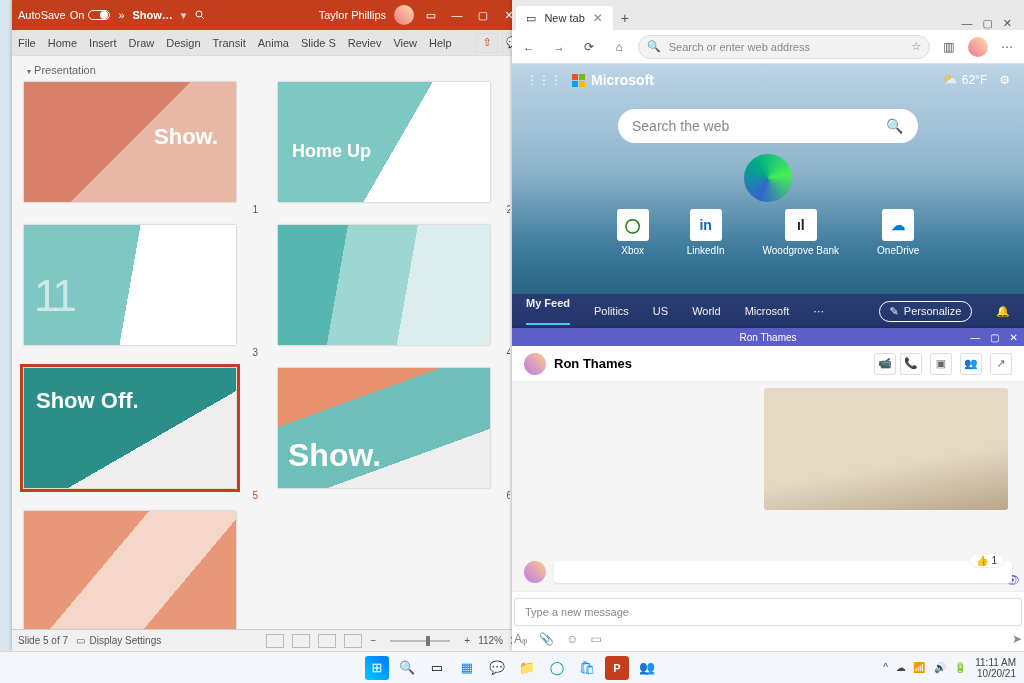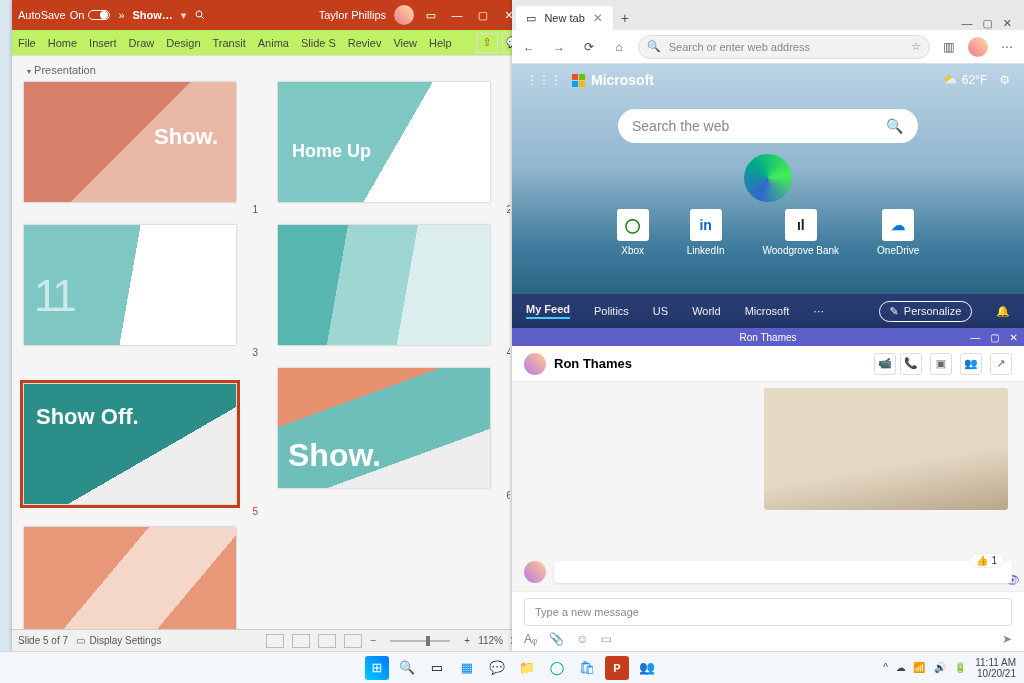--- a/index.html
+++ b/index.html
@@ -8,21 +8,21 @@
 
 
 .pp { position:absolute; left:12px; top:0; width:512px; height:651px; background:#fff; display:flex; flex-direction:column; box-shadow:0 0 4px rgba(0,0,0,.3);}
 .pp-title { height:30px; background:#c43e1c; color:#fff; display:flex; align-items:center; font-size:11px; padding:0 6px; gap:8px;}
 .pp-title .autosave-toggle{display:flex;align-items:center;gap:4px;}
 .pp-title .switch{width:22px;height:10px;border:1px solid #fff;border-radius:5px;position:relative;}
 .pp-title .switch .knob{position:absolute;right:1px;top:0;width:8px;height:8px;border-radius:50%;background:#fff;}
 .pp-title .spacer{flex:1;}
 .pp-title .avatar{width:20px;height:20px;border-radius:50%;background:linear-gradient(45deg,#e78,#fda);}
 .pp-title .win-btn{width:18px;height:18px;display:flex;align-items:center;justify-content:center;cursor:pointer;}
-.pp-ribbon{height:26px;background:#bef264;border-bottom:1px solid #ddd;display:flex;align-items:center;font-size:11px;color:#444;}
+.pp-ribbon{height:26px;background:#e5e5e5;border-bottom:1px solid #ddd;display:flex;align-items:center;font-size:11px;color:#444;}
 .pp-ribbon .tab{padding:0 6px;height:100%;display:flex;align-items:center;cursor:pointer;}
 .pp-ribbon .icon-btn{width:22px;height:20px;border:1px solid #ddd;margin-left:4px;display:flex;align-items:center;justify-content:center;color:#c43e1c;font-size:11px;}
 .pp-panel{flex:1;background:#f5f5f5;overflow:hidden;position:relative;padding:6px 12px;}
 .pp-panel .hdr{font-size:11px;color:#666;margin:2px 3px 6px;}
 .slides{display:grid;grid-template-columns:1fr 1fr;gap:10px 20px;text-align:right;}
 .slide-wrap{display:flex;flex-direction:column;gap:2px;}
 .thumb{width:212px;height:120px;background:#ddd;position:relative;overflow:hidden;box-shadow:0 0 2px rgba(0,0,0,.3);}
 .slide-wrap .num{font-size:10px;color:#555;}
 .selected .thumb{outline:3px solid #c43e1c;outline-offset:1px;}
 .selected .num{color:#c43e1c;}
@@ -35,21 +35,21 @@
 .pp-scroll .sthumb{position:absolute;left:2px;right:2px;top:4px;height:300px;background:#c8c8c8;border-radius:3px;}
 
 
 .t1{background:linear-gradient(135deg,#d8806a 0 50%,#e9b7a6 50% 100%);}
 .t1 .txt{position:absolute;right:18px;top:42px;color:#fff;font-weight:700;font-size:22px;}
 .t2{background:linear-gradient(120deg,#7ec7c2 0 55%,#fff 55%);}
 .t2 .txt{position:absolute;left:14px;top:60px;color:#fff;font-weight:800;font-size:18px;line-height:18px;}
 .t3{background:linear-gradient(100deg,#7ec7c2 0 50%,#fff 50%);}
 .t3 .o11{position:absolute;left:10px;top:46px;color:rgba(255,255,255,.6);font-size:44px;font-weight:200;letter-spacing:-3px;}
 .t4{background:linear-gradient(100deg,#58b6b0 0 30%,#9ed6d2 30% 60%,#dbeeed 60%);}
-.t5{background:linear-gradient(150deg,#2c8e88 0 60%,#eee 60%);margin-top:16px;}
+.t5{background:linear-gradient(150deg,#2c8e88 0 60%,#eee 60%);}
 .t5 .txt{position:absolute;left:12px;top:22px;color:#fff;font-weight:800;font-size:22px;line-height:22px;}
 .t6{background:linear-gradient(160deg,#e8916f 0 30%,#6ebfb9 30% 70%,#eee 70%);}
 .t6 .txt{position:absolute;left:10px;bottom:14px;color:#fff;font-weight:800;font-size:32px;}
 .t7{background:linear-gradient(130deg,#e89879 0 40%,#f5d7ca 40% 70%,#e89879 70%);}
 
 
 .edge{position:absolute;right:0;top:0;width:512px;height:328px;background:#fff;display:flex;flex-direction:column;box-shadow:0 0 4px rgba(0,0,0,.3);}
 .edge-tabs{height:30px;background:#e8e8e8;display:flex;align-items:flex-end;padding:0 4px;}
 .edge-tab{height:24px;background:#fff;border-radius:4px 4px 0 0;display:flex;align-items:center;padding:0 10px;font-size:11px;color:#333;gap:8px;}
 .edge-tab .x{font-size:12px;color:#888;}
@@ -64,42 +64,42 @@
 .ntp-hdr{position:absolute;top:8px;left:0;right:0;display:flex;align-items:center;padding:0 14px;color:#fff;font-size:12px;}
 .ntp-hdr .ms{display:flex;align-items:center;gap:6px;font-weight:600;font-size:14px;}
 .ntp-hdr .ms .sq{width:6px;height:6px;}
 .ntp-hdr .spacer{flex:1;}
 .ntp-search{position:absolute;top:45px;left:50%;transform:translateX(-50%);width:300px;height:34px;background:#fff;border-radius:17px;display:flex;align-items:center;padding:0 14px;font-size:14px;color:#888;justify-content:space-between;}
 .ntp-logo{position:absolute;top:90px;left:50%;transform:translateX(-50%);width:48px;height:48px;border-radius:50%;background:conic-gradient(from 200deg,#36c 0deg,#0a8 120deg,#4e5 240deg,#36c 360deg);}
 .ntp-tiles{position:absolute;top:145px;left:0;right:0;display:flex;justify-content:center;gap:38px;}
 .tile{display:flex;flex-direction:column;align-items:center;gap:4px;color:#fff;font-size:10px;}
 .tile .box{width:32px;height:32px;background:#fff;border-radius:3px;display:flex;align-items:center;justify-content:center;font-size:14px;font-weight:bold;}
 .ntp-feed{position:absolute;bottom:0;left:0;right:0;height:34px;background:rgba(40,30,100,.55);display:flex;align-items:center;padding:0 14px;gap:24px;color:#eee;font-size:11px;}
-.ntp-feed .active{border-bottom:2px solid #4cf;padding-bottom:2px;font-weight:600;}
+.ntp-feed .active{border-bottom:2px solid #4cf;padding-bottom:14px;font-weight:600;}
 .ntp-feed .spacer{flex:1;}
 .ntp-feed .pers{border:1px solid #fff;border-radius:12px;padding:3px 10px;display:flex;gap:5px;align-items:center;}
 
 
 .teams{position:absolute;right:0;top:328px;width:512px;height:323px;background:#fff;display:flex;flex-direction:column;box-shadow:0 0 4px rgba(0,0,0,.3);}
 .t-title{height:18px;background:#5b5fc7;color:#fff;font-size:10px;display:flex;align-items:center;justify-content:center;position:relative;}
 .t-title .wb{position:absolute;right:6px;display:flex;gap:10px;}
 .t-hdr{height:36px;border-bottom:1px solid #eee;display:flex;align-items:center;padding:0 12px;gap:8px;}
 .t-hdr .av{width:22px;height:22px;border-radius:50%;background:linear-gradient(45deg,#b7e,#fc8);}
 .t-hdr .name{font-weight:600;font-size:13px;}
 .t-hdr .spacer{flex:1;}
 .t-hdr .ib{width:22px;height:22px;border:1px solid #ddd;border-radius:3px;display:flex;align-items:center;justify-content:center;font-size:11px;color:#666;}
 .t-hdr .ibg{display:flex;gap:4px;}
 .t-body{flex:1;background:#f5f5f5;position:relative;padding:8px 12px;}
 .t-img{position:absolute;right:16px;top:6px;width:244px;height:122px;background:linear-gradient(170deg,#e5d9c4 0 60%,#b9a68b 100%);border-radius:3px;}
 .t-msg{position:absolute;left:12px;right:12px;bottom:8px;display:flex;gap:8px;}
 .t-msg .av{width:22px;height:22px;border-radius:50%;background:linear-gradient(45deg,#b7e,#fc8);flex-shrink:0;}
 .t-bubble{background:#fff;border-radius:4px;padding:6px 10px;font-size:11px;color:#333;flex:1;position:relative;box-shadow:0 1px 2px rgba(0,0,0,.1);}
 .t-bubble .meta{font-size:10px;color:#777;margin-bottom:2px;}
 .t-react{position:absolute;right:8px;top:-8px;background:#fff;border:1px solid #eee;border-radius:10px;padding:1px 6px;font-size:10px;}
-.t-compose{height:60px;border-top:1px solid #eee;padding:6px 12px;}
+.t-compose{height:60px;border-top:1px solid #eee;padding:6px 2px;}
 .t-input{height:28px;border:1px solid #ddd;border-radius:3px;display:flex;align-items:center;padding:0 10px;font-size:11px;color:#888;}
 .t-tools{display:flex;align-items:center;gap:12px;color:#888;font-size:12px;margin-top:6px;}
 .t-tools .spacer{flex:1;}
 .eye{position:absolute;right:4px;bottom:4px;font-size:12px;color:#5b5fc7;}
 
 
 .taskbar{position:absolute;left:0;right:0;bottom:0;height:32px;background:rgba(245,248,252,.9);display:flex;align-items:center;border-top:1px solid #d0d8e0;}
 .tb-center{position:absolute;left:50%;transform:translateX(-50%);display:flex;gap:6px;}
 .tb-center .app{width:24px;height:24px;border-radius:3px;display:flex;align-items:center;justify-content:center;font-size:13px;}
 .tb-right{position:absolute;right:8px;display:flex;align-items:center;gap:8px;font-size:10px;color:#444;}

